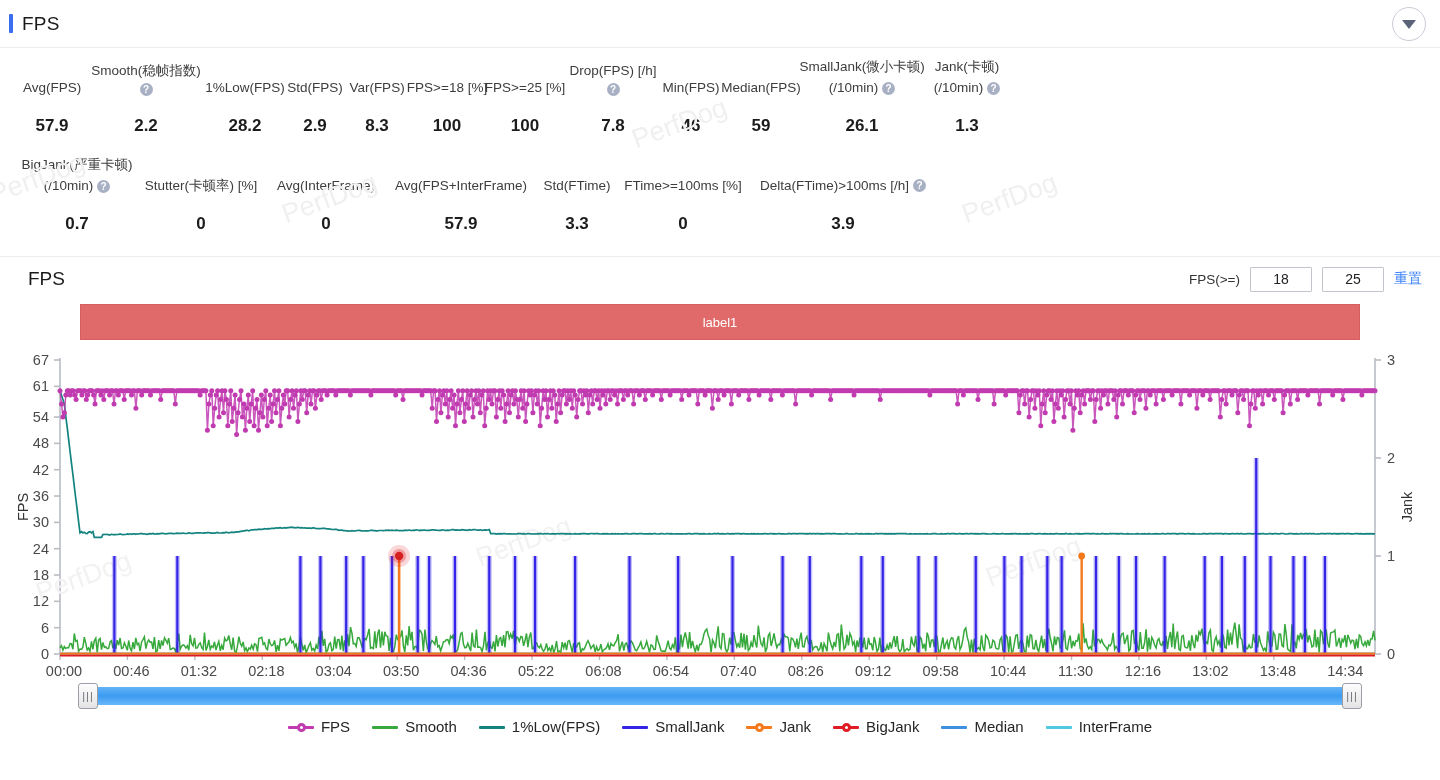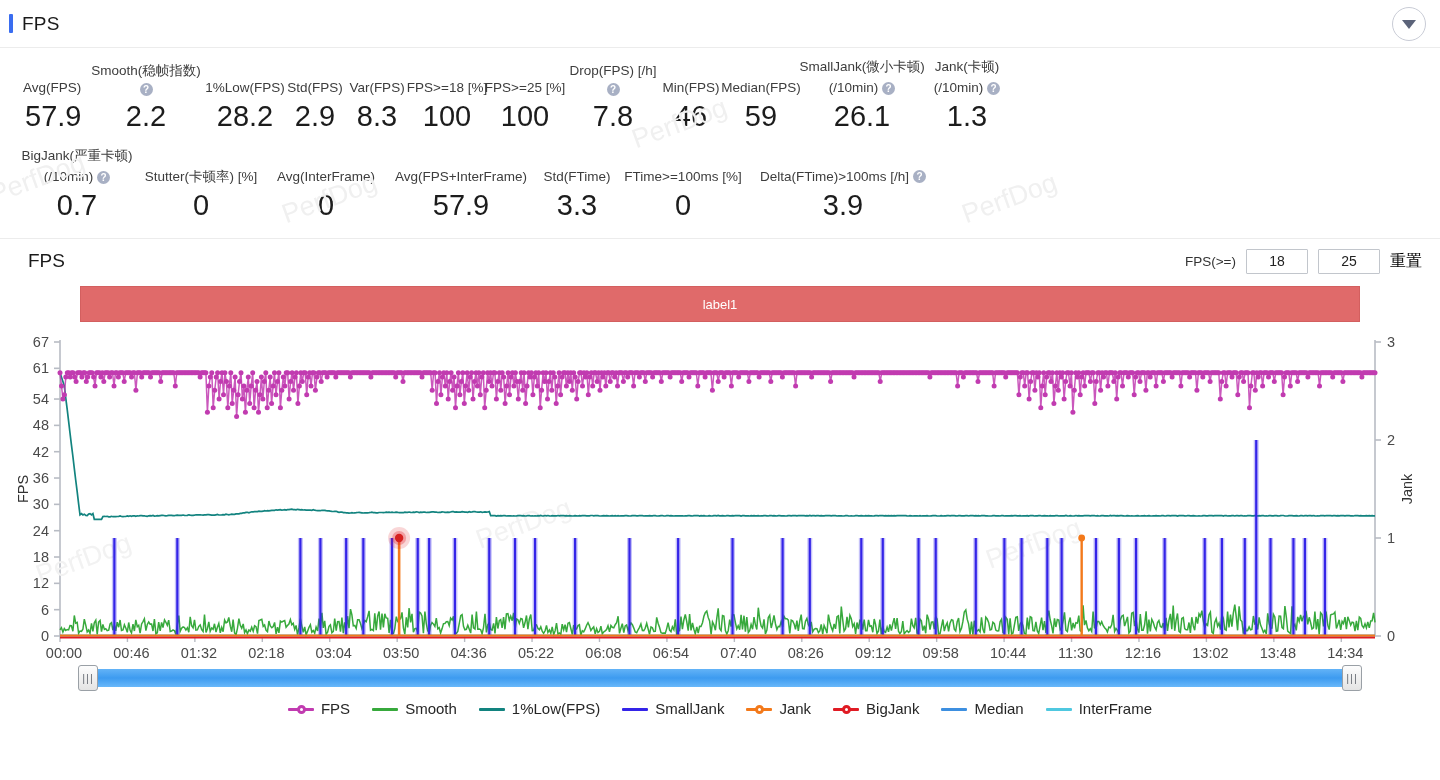--- a/index.html
+++ b/index.html
@@ -69,24 +69,24 @@
     line-height: 17px;
     white-space: nowrap;
     display: flex;
     align-items: center;
     justify-content: center;
     gap: 4px;
     flex-wrap: wrap;
   }
   .metric-label .l2 { display: block; width: 100%; }
   .metric-value {
-    font-size: 29px;
-    font-weight: normal;
+    font-size: 17px;
+    font-weight: bold;
     color: #1c1c1c;
-    margin-top: 6px;
+    margin-top: 15px;
     line-height: 29px;
   }
   .qmark {
     display: inline-block;
     width: 13px; height: 13px;
     border-radius: 50%;
     background: #a8b0c4;
     color: #fff;
     font-size: 10px;
     line-height: 13px;
@@ -140,22 +140,22 @@
     width: 62px; height: 25px;
     border: 1px solid #c2c6cc;
     background: #fff;
     text-align: center;
     font-size: 14px;
     color: #222;
     font-family: "Liberation Sans", sans-serif;
     border-radius: 1px;
   }
   .reset-link {
-    color: #000000;
-    font-size: 16px;
+    color: #3b82f6;
+    font-size: 14px;
     text-decoration: none;
     cursor: pointer;
   }
 
   .label-band {
     margin: 3px 80px 0 80px;
     height: 36px;
     background: #e06a6a;
     border: 1px solid #d35f5f;
     color: #fff;

